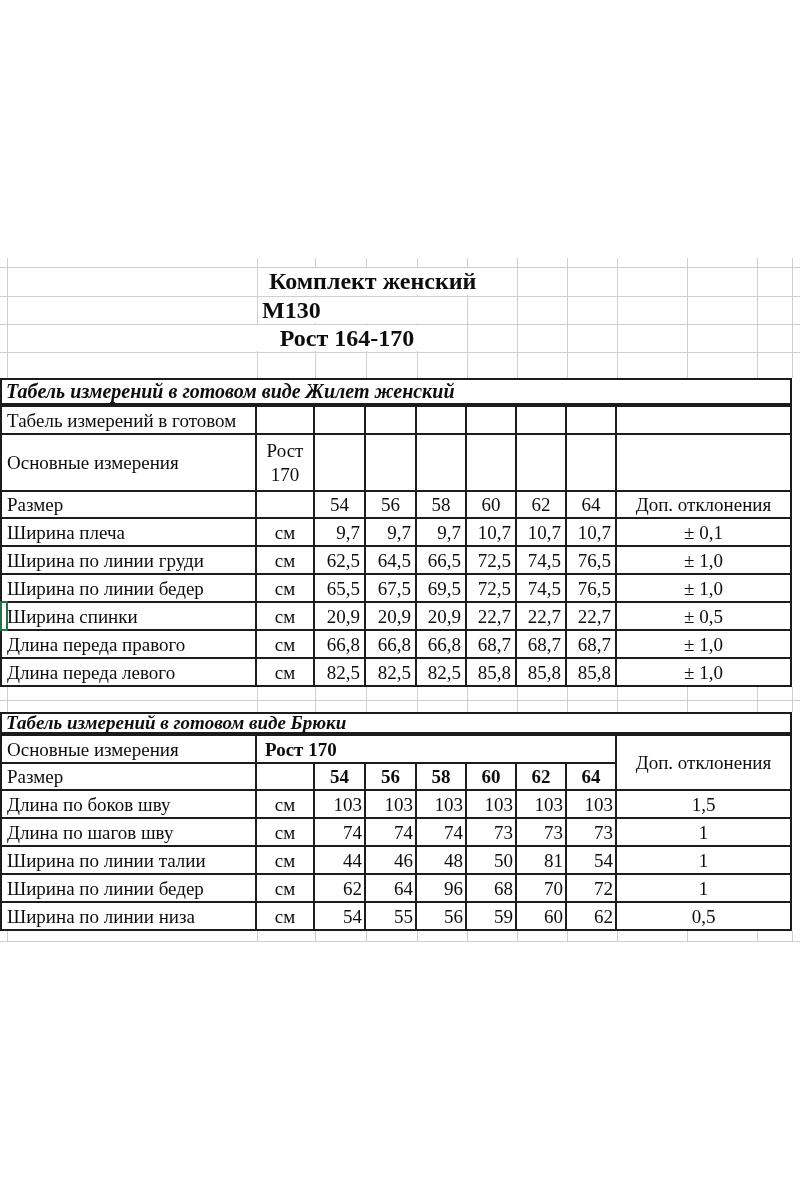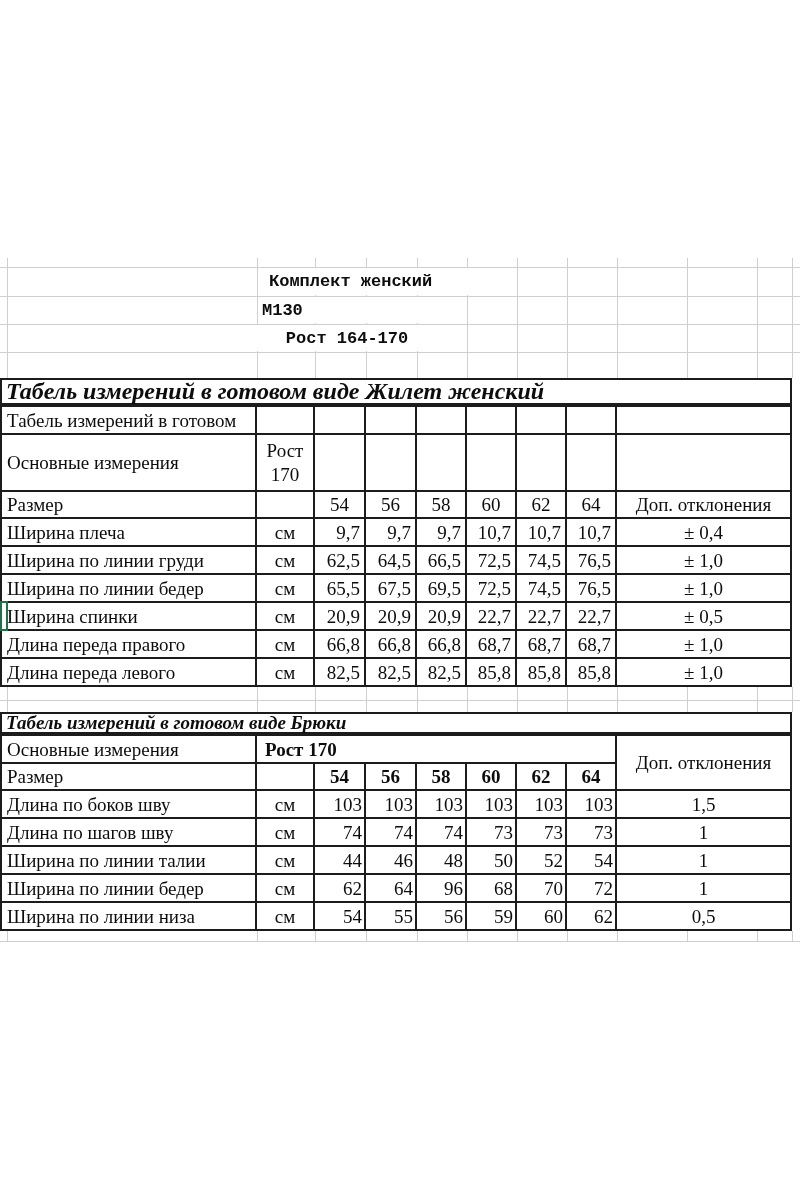--- a/index.html
+++ b/index.html
@@ -2,24 +2,24 @@
 <html><head>
 <meta charset="utf-8">
 <style>
   html,body{margin:0;padding:0;background:#fff;}
   .sheet{position:relative;width:800px;height:1200px;background:#fff;overflow:hidden;
          font-family:"Liberation Serif","DejaVu Serif",serif;color:#0d0d0d;}
   .gridsec{position:absolute;left:0;width:800px;}
   .v{position:absolute;top:0;bottom:0;width:1px;background:#cfcfcf;}
   .h{position:absolute;left:0;right:0;height:1px;background:#cfcfcf;}
   .topcell{position:absolute;background:#fff;display:flex;align-items:center;
-           font-weight:bold;font-size:17px;font-family:Liberation Mono, monospace;}
+           font-weight:bold;font-size:24px;}
   .titlebar{position:absolute;left:0;width:792px;background:#1c1c1c;padding:2px;box-sizing:border-box;}
   .titlebar>div{background:#fff;height:100%;display:flex;align-items:center;
-                font-weight:bold;font-style:italic;font-size:24px;padding-left:4px;box-sizing:border-box;}
+                font-weight:bold;font-style:italic;font-size:20px;padding-left:4px;box-sizing:border-box;}
   .tbl{position:absolute;left:0;width:792px;background:#1c1c1c;padding:2px;box-sizing:border-box;
        display:grid;grid-gap:2px;gap:2px;
        grid-template-columns:253px 56px 49px 49px 48px 48px 48px 48px 173px;}
   #t1{top:405px;grid-template-rows:26px 55px 25px 26px 26px 26px 26px 26px 26px;}
   #t2{top:734px;grid-template-rows:26px 25px 26px 26px 26px 26px 26px;}
   .c{background:#fff;display:flex;align-items:center;justify-content:center;
      font-size:19px;line-height:21px;overflow:hidden;}
   .lbl{justify-content:flex-start;padding-left:5px;}
   .val{justify-content:flex-end;padding-right:4px;}
   .val2{justify-content:flex-end;padding-right:2px;}
@@ -104,21 +104,21 @@
     <div class="c ctr">Доп. отклонения</div>
 
     <div class="c lbl">Ширина плеча</div>
     <div class="c ctr">см</div>
     <div class="c val">9,7</div>
     <div class="c val">9,7</div>
     <div class="c val">9,7</div>
     <div class="c val">10,7</div>
     <div class="c val">10,7</div>
     <div class="c val">10,7</div>
-    <div class="c ctr">± 0,4</div>
+    <div class="c ctr">± 0,1</div>
 
     <div class="c lbl">Ширина по линии груди</div>
     <div class="c ctr">см</div>
     <div class="c val">62,5</div>
     <div class="c val">64,5</div>
     <div class="c val">66,5</div>
     <div class="c val">72,5</div>
     <div class="c val">74,5</div>
     <div class="c val">76,5</div>
     <div class="c ctr">± 1,0</div>
@@ -217,21 +217,21 @@
     <div class="c val2">73</div>
     <div class="c val2">73</div>
     <div class="c ctr">1</div>
 
     <div class="c lbl">Ширина по линии талии</div>
     <div class="c ctr">см</div>
     <div class="c val2">44</div>
     <div class="c val2">46</div>
     <div class="c val2">48</div>
     <div class="c val2">50</div>
-    <div class="c val2">52</div>
+    <div class="c val2">81</div>
     <div class="c val2">54</div>
     <div class="c ctr">1</div>
 
     <div class="c lbl">Ширина по линии бедер</div>
     <div class="c ctr">см</div>
     <div class="c val2">62</div>
     <div class="c val2">64</div>
     <div class="c val2">96</div>
     <div class="c val2">68</div>
     <div class="c val2">70</div>

